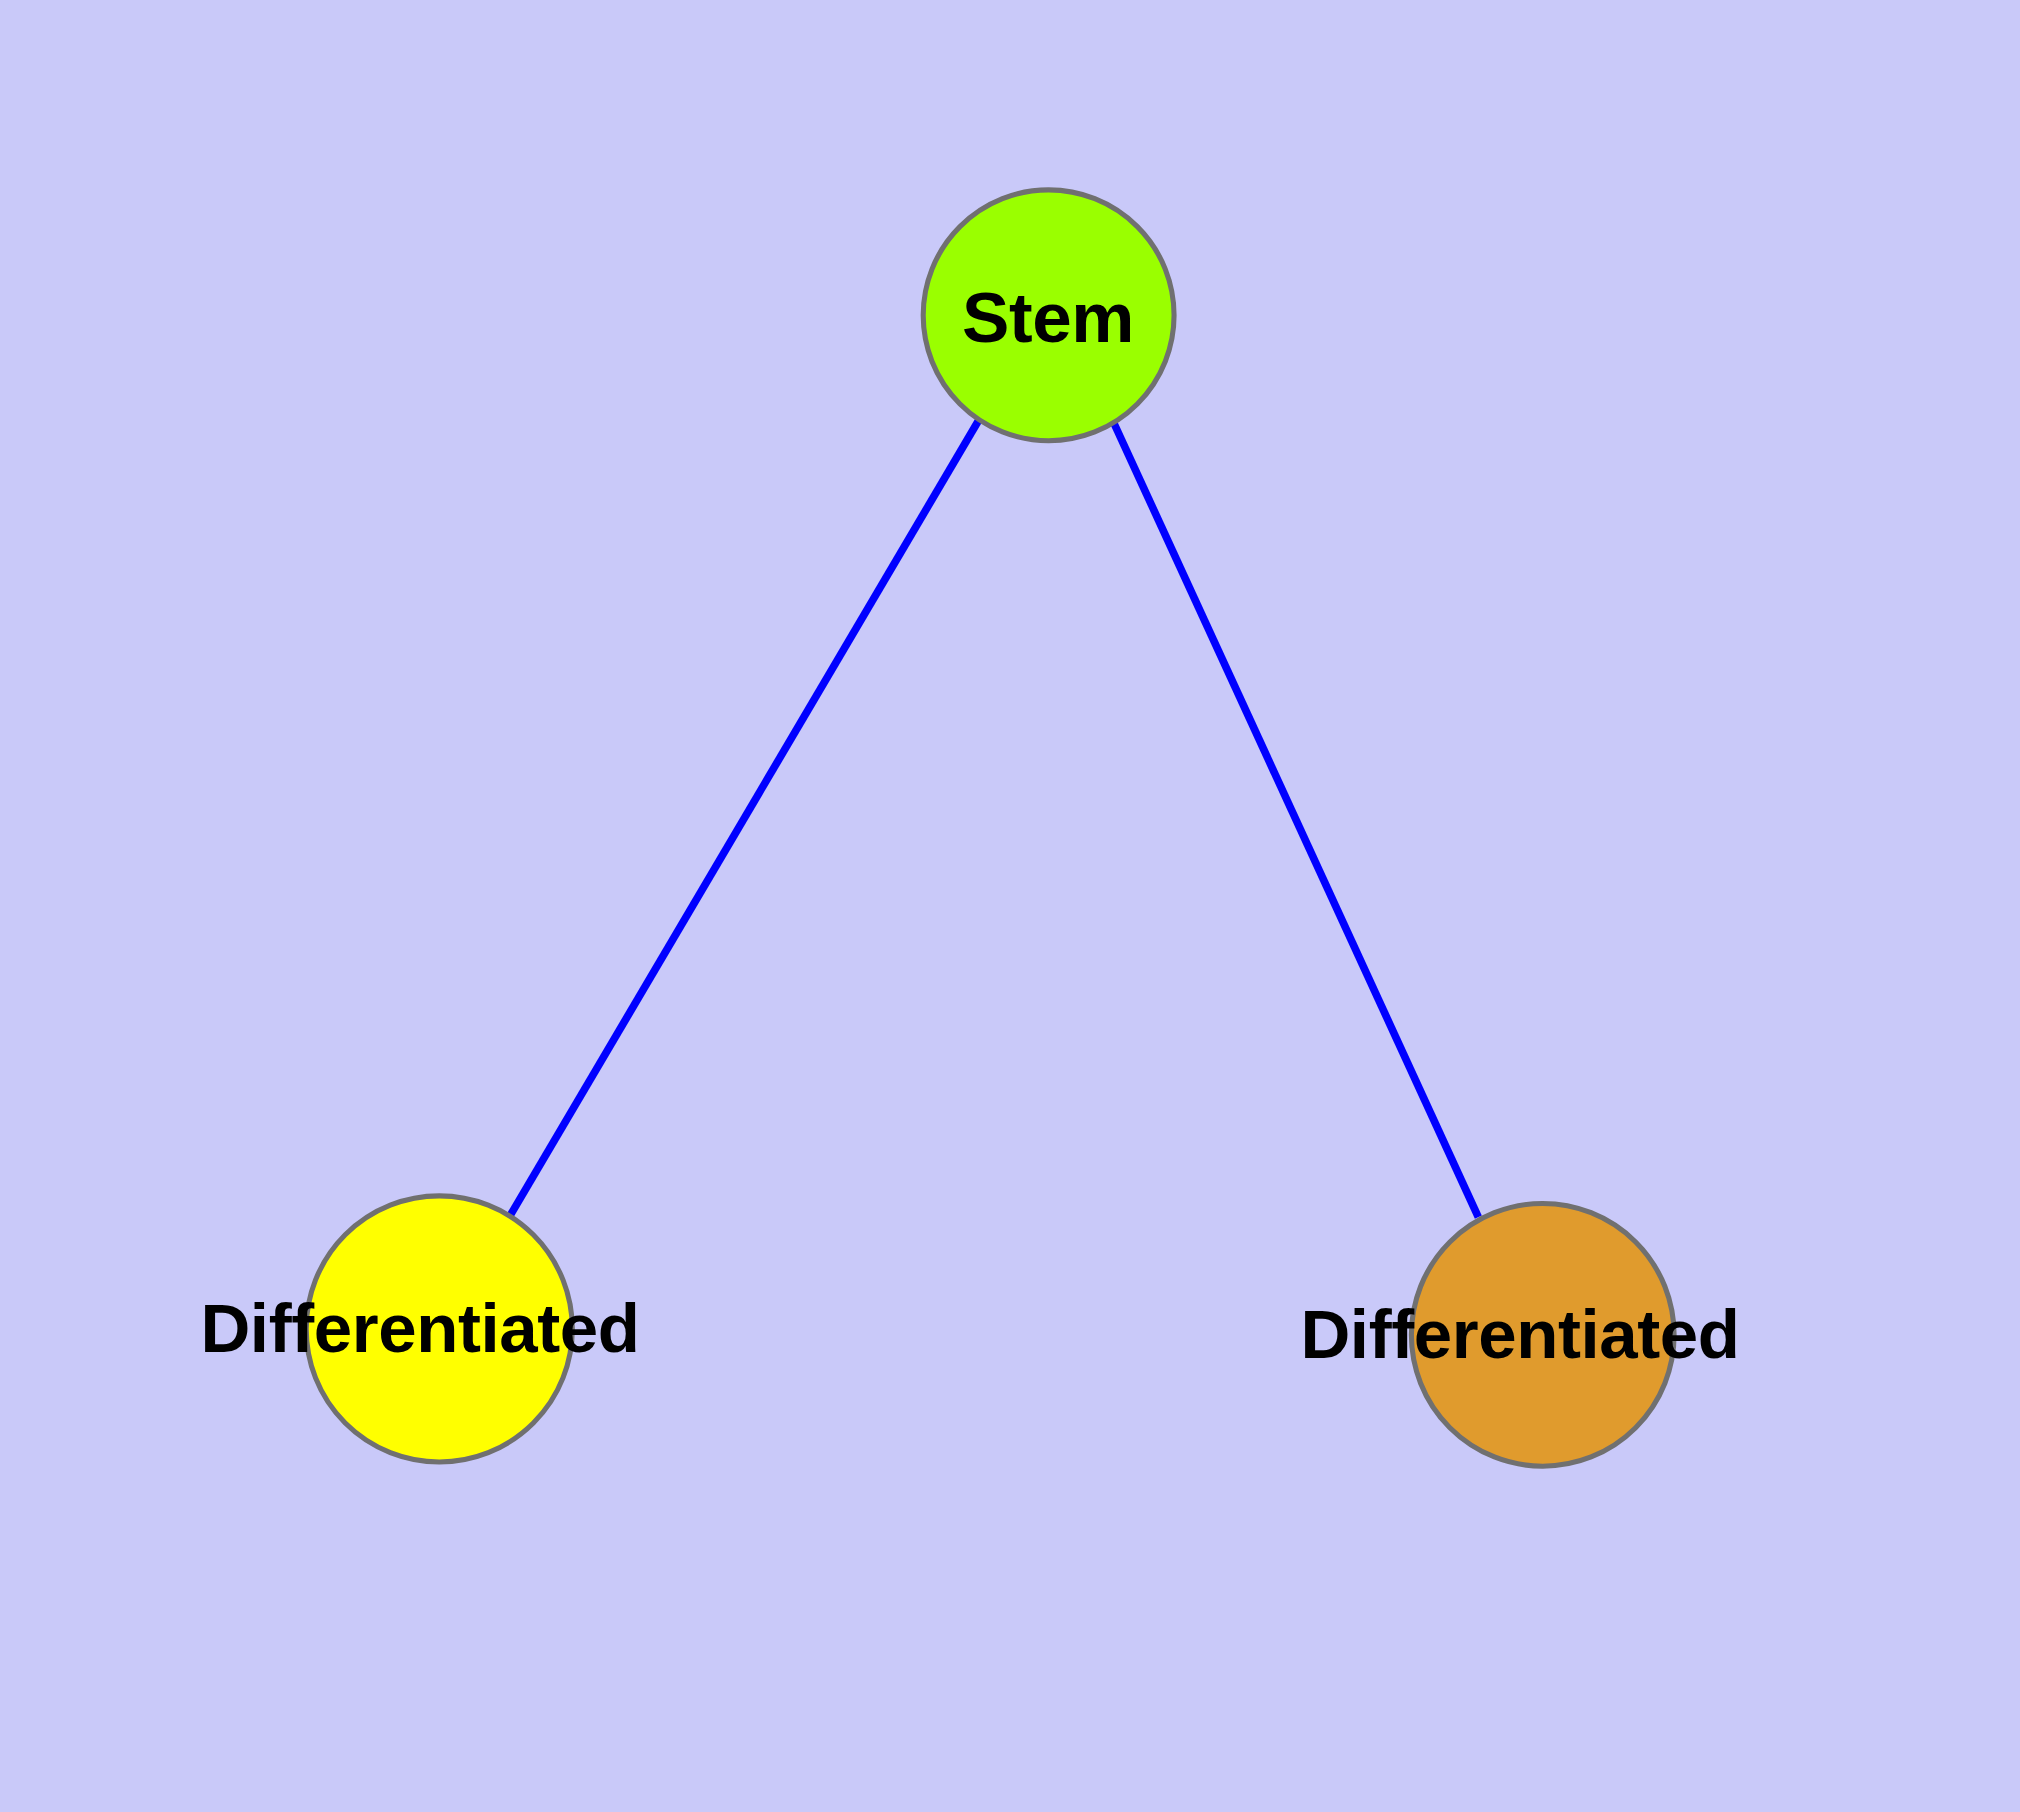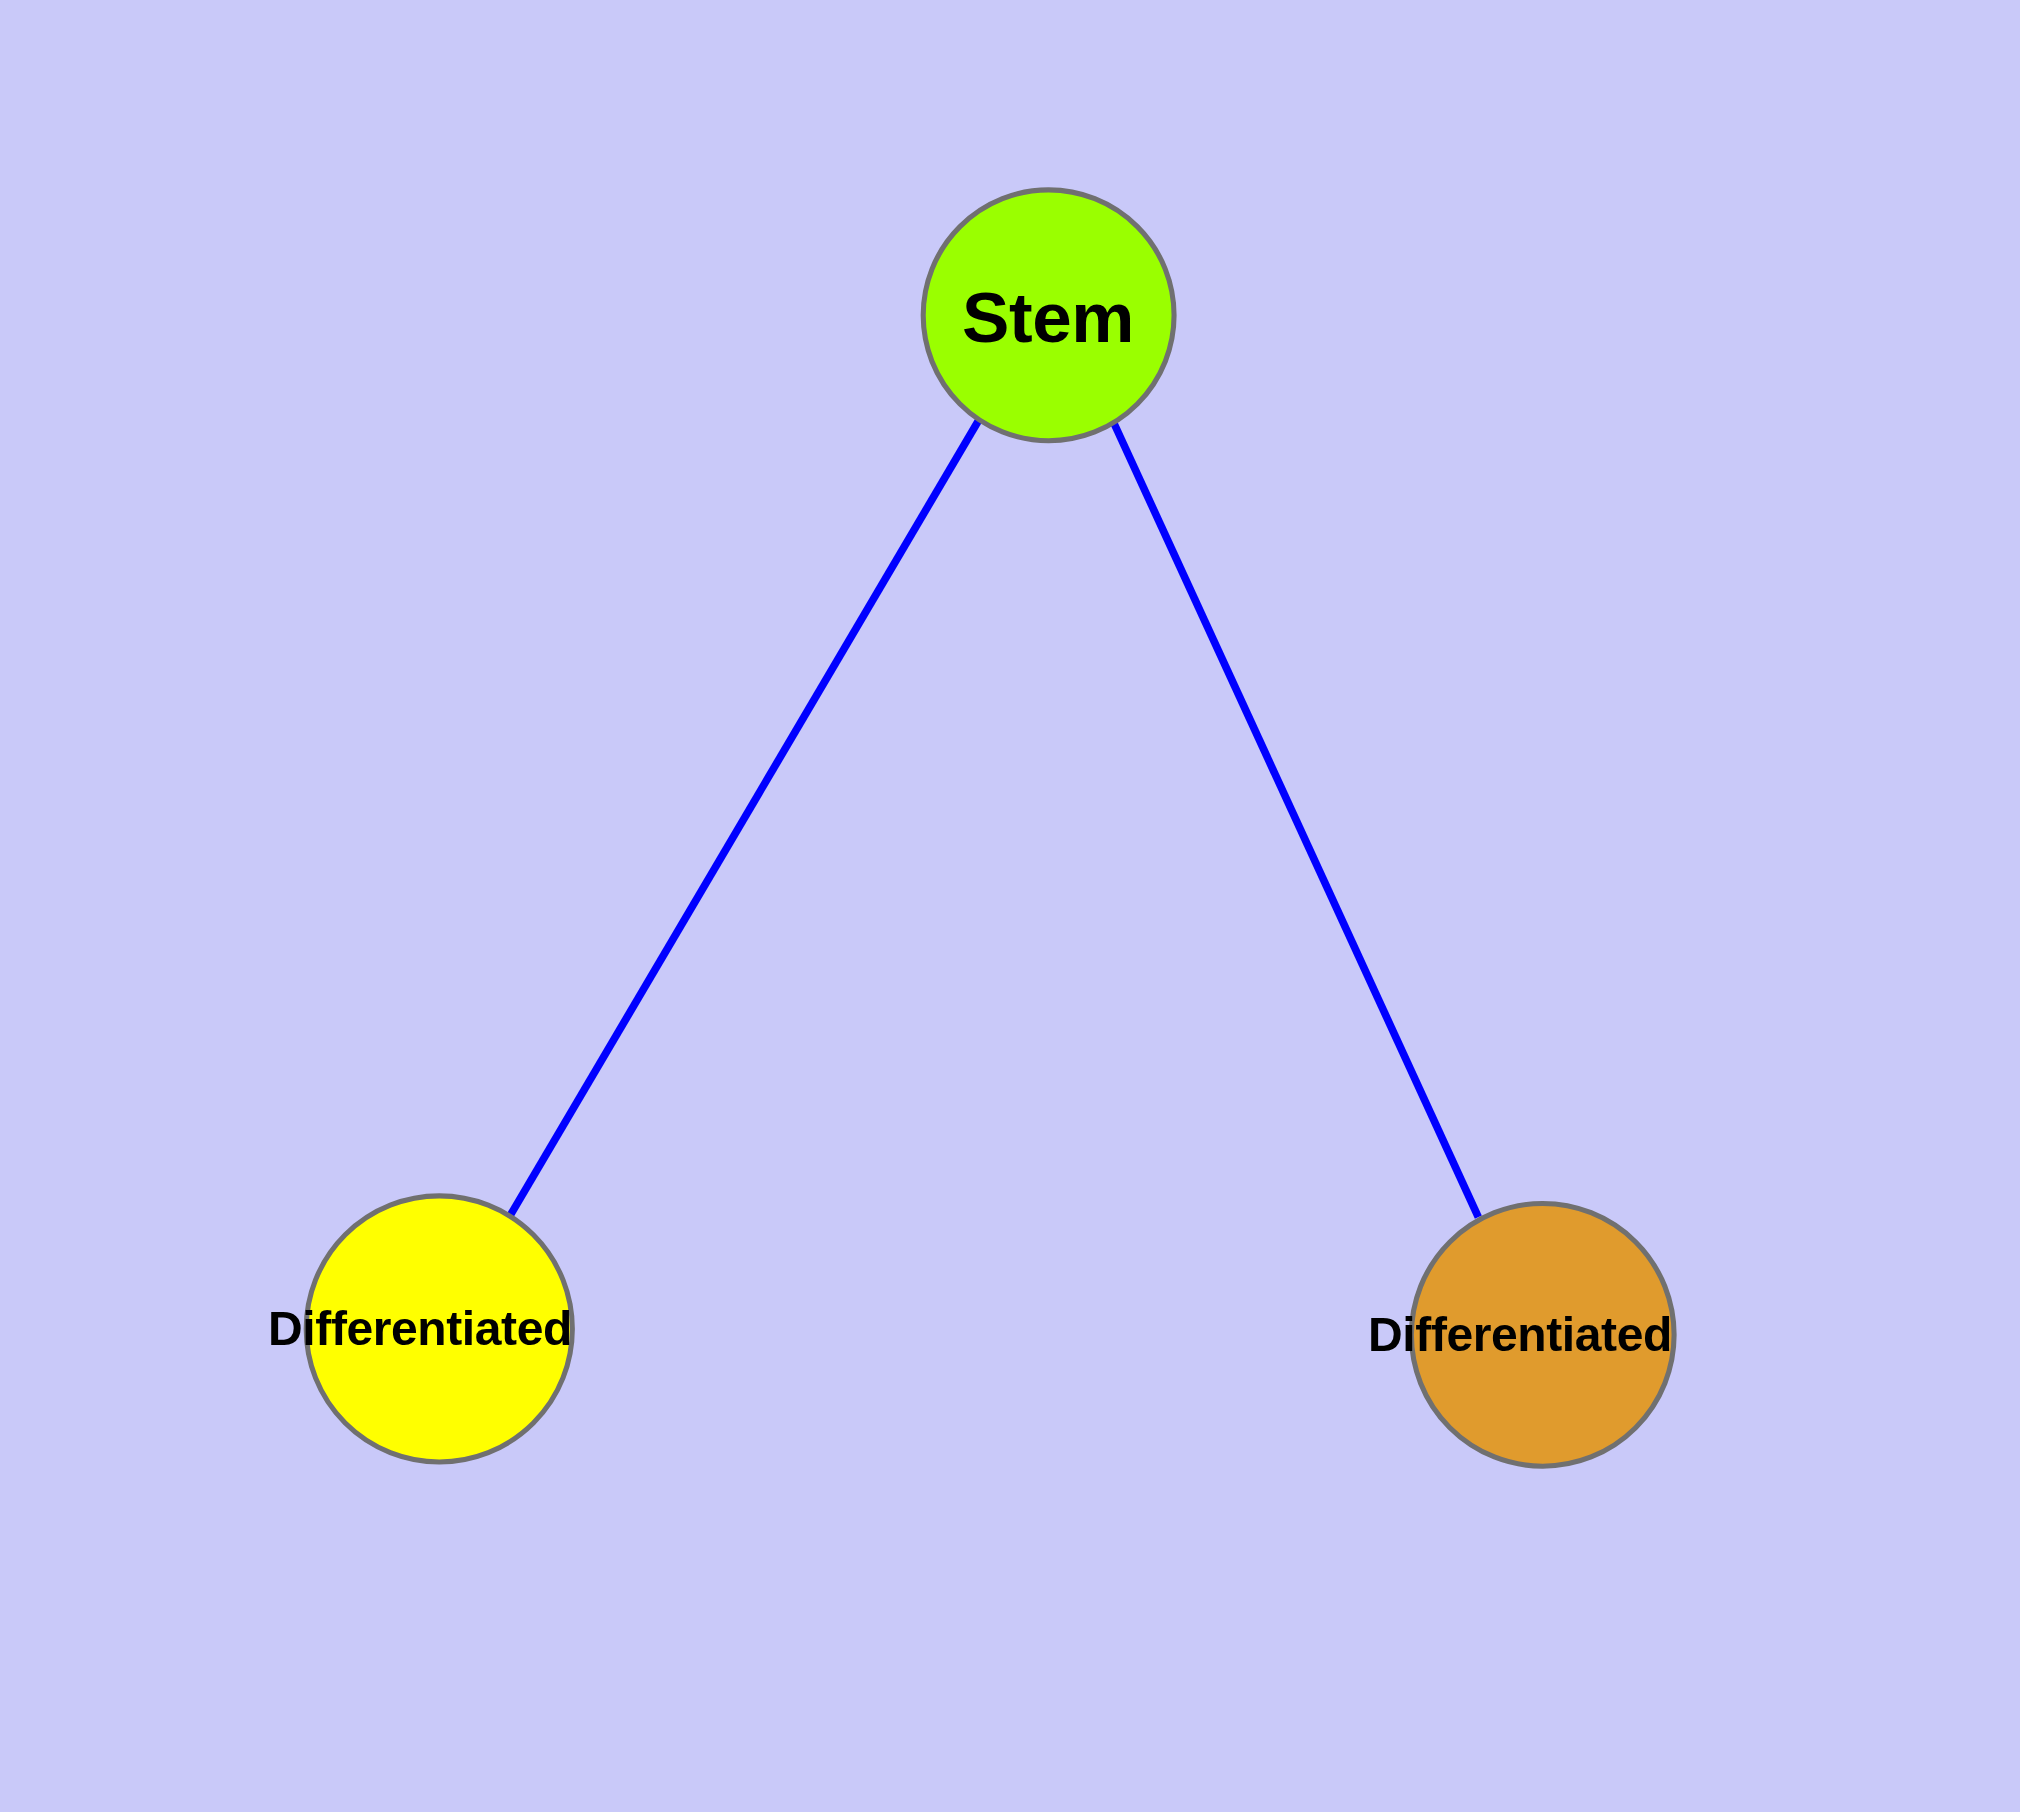--- a/index.html
+++ b/index.html
@@ -23,21 +23,21 @@
     inset: 0;
     width: 2021px;
     height: 1812px;
     display: block;
   }
   .node-label {
     position: absolute;
     color: #000000;
     font-family: "Liberation Sans", sans-serif;
     font-weight: bold;
-    font-size: 48px;
+    font-size: 69px;
     line-height: 1.06;
     text-align: center;
     white-space: pre;
     letter-spacing: -0.4px;
     pointer-events: none;
     transform: translate(-50%, -50%);
   }
   .node-label.single {
     font-size: 71px;
   }

